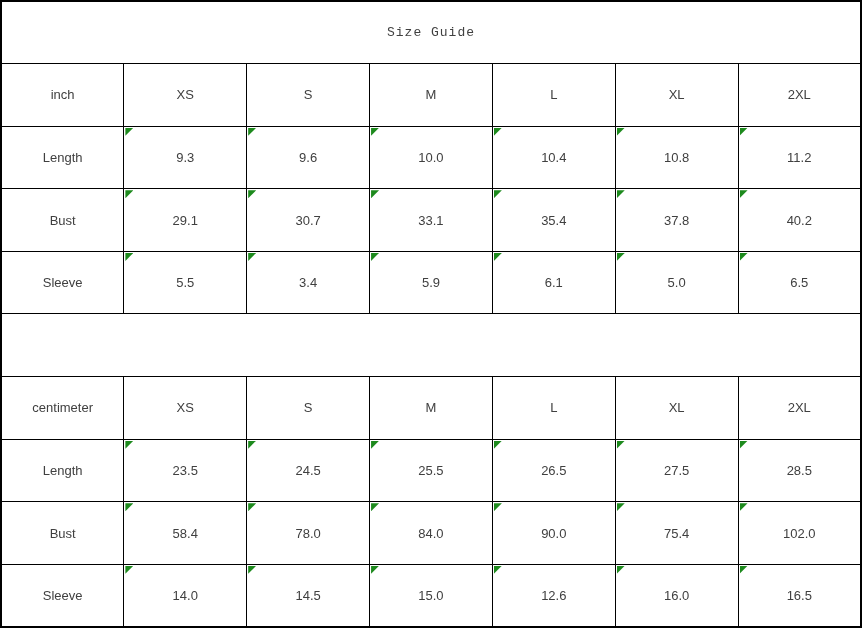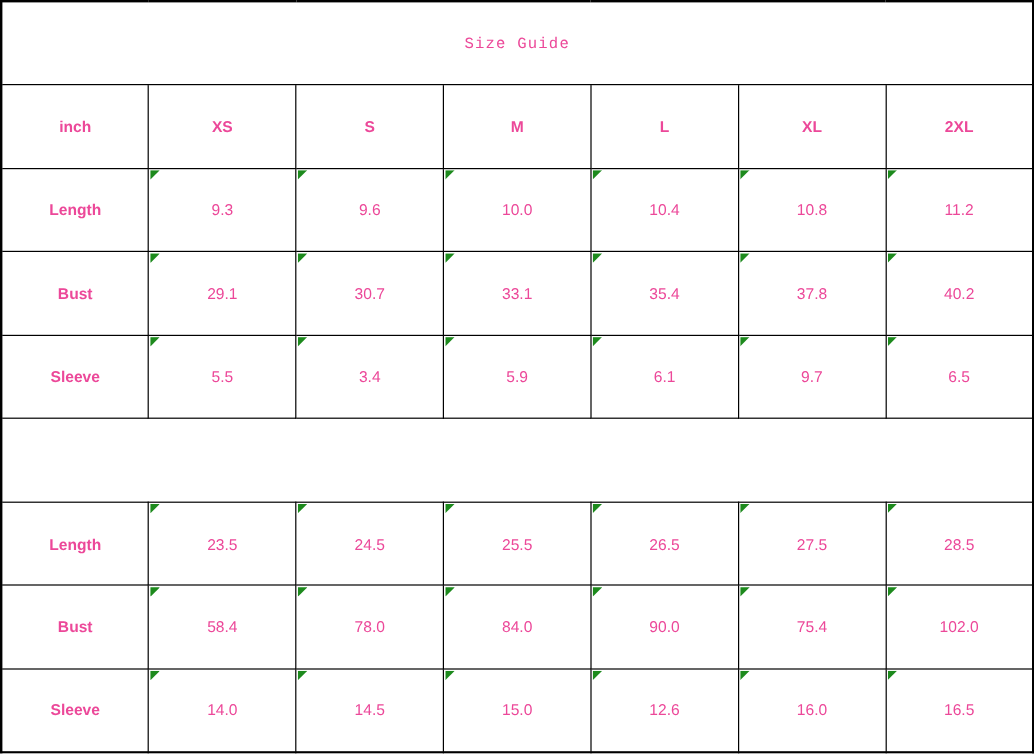--- a/index.html
+++ b/index.html
@@ -23,36 +23,36 @@
     background: #ffffff;
   }
   table.size-guide tr { height: 57px; }
   table.size-guide td {
     border: 1px solid #000000;
     text-align: center;
     vertical-align: middle;
     position: relative;
     padding: 12px;
     font-size: 13px;
-    color: #ec4899;
+    color: #404040;
     overflow: hidden;
   }
   td.title-cell {
     font-family: "Liberation Mono", "DejaVu Sans Mono", monospace;
     font-size: 17px;
     color: #000000;
     letter-spacing: 1px;
   }
   td.footer-cell {
     font-family: "Liberation Mono", "DejaVu Sans Mono", monospace;
     font-size: 13.5px;
     color: #000000;
   }
   td.hdr {
-    font-weight: bold;
+    font-weight: normal;
     color: #000000;
     font-size: 13px;
     margin-left: 48px;
   }
   .flag {
     position: absolute;
     top: 1px;
     left: 1px;
     width: 8px;
     height: 8px;
@@ -101,28 +101,37 @@
       <td><span class="flag"></span><span class="val">37.8</span></td>
       <td><span class="flag"></span><span class="val">40.2</span></td>
     </tr>
 
     <tr>
       <td class="hdr">Sleeve</td>
       <td><span class="flag"></span><span class="val">5.5</span></td>
       <td><span class="flag"></span><span class="val">3.4</span></td>
       <td><span class="flag"></span><span class="val">5.9</span></td>
       <td><span class="flag"></span><span class="val">6.1</span></td>
-      <td><span class="flag"></span><span class="val">9.7</span></td>
+      <td><span class="flag"></span><span class="val">5.0</span></td>
       <td><span class="flag"></span><span class="val">6.5</span></td>
     </tr>
 
     <tr>
       <td colspan="7"></td>
     </tr>
 
+    <tr>
+      <td class="hdr">centimeter</td>
+      <td class="hdr">XS</td>
+      <td class="hdr">S</td>
+      <td class="hdr">M</td>
+      <td class="hdr">L</td>
+      <td class="hdr">XL</td>
+      <td class="hdr">2XL</td>
+    </tr>
 
     <tr>
       <td class="hdr">Length</td>
       <td><span class="flag"></span><span class="val">23.5</span></td>
       <td><span class="flag"></span><span class="val">24.5</span></td>
       <td><span class="flag"></span><span class="val">25.5</span></td>
       <td><span class="flag"></span><span class="val">26.5</span></td>
       <td><span class="flag"></span><span class="val">27.5</span></td>
       <td><span class="flag"></span><span class="val">28.5</span></td>
     </tr>

